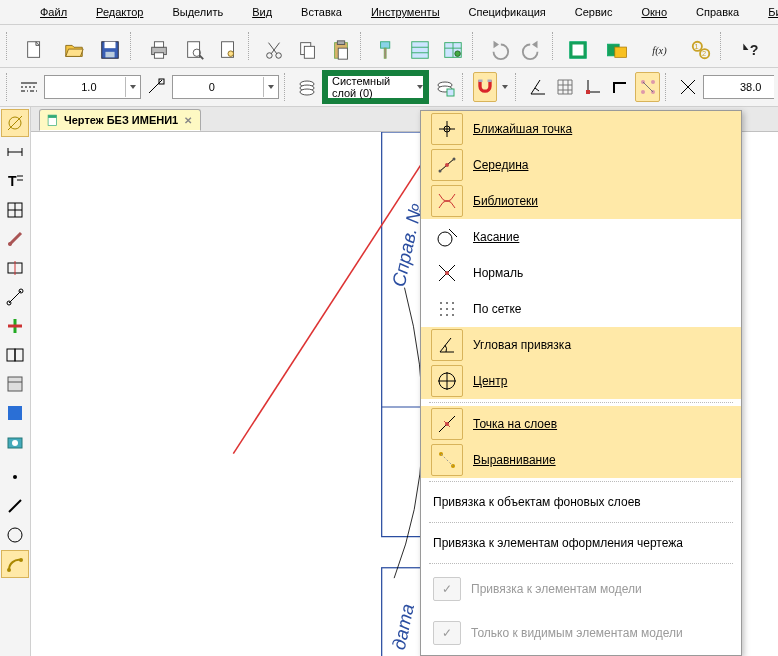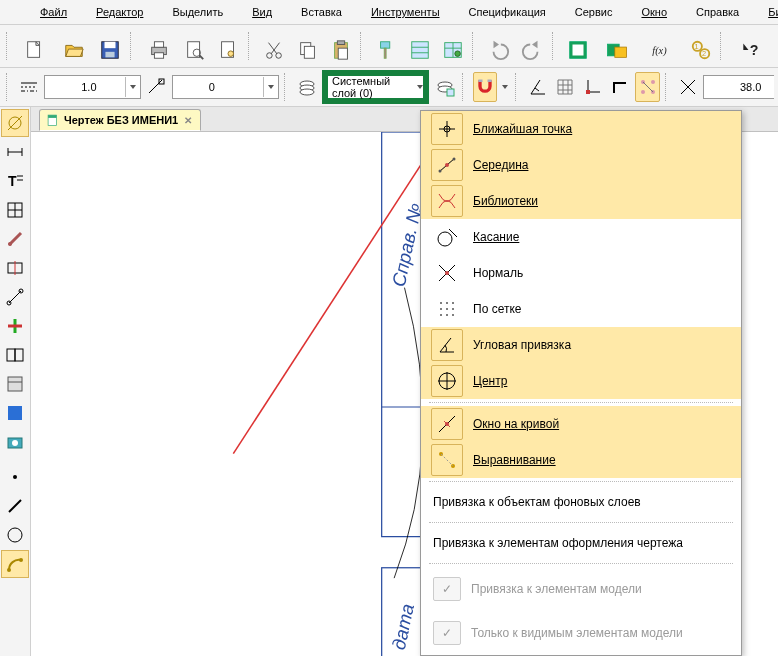--- a/index.html
+++ b/index.html
@@ -524,21 +524,21 @@
   </div>
   <hr>
   <div class="row sel">
     <div class="ric">
         <svg viewBox="0 0 22 22">
           <line x1="3" y1="19" x2="19" y2="3" stroke="#000"></line>
           <circle cx="11" cy="11" r="2" fill="#c44"></circle>
           <line x1="8" y1="8" x2="14" y2="14" stroke="#c44"></line>
         </svg>
       </div>
-    <span><span class="ul">Окно на кривой</span></span>
+    <span><span class="ul">Точка на слоев</span></span>
   </div>
   <div class="row sel">
     <div class="ric">
         <svg viewBox="0 0 22 22">
           <circle cx="5" cy="5" r="2" fill="#c90"></circle>
           <circle cx="17" cy="17" r="2" fill="#c90"></circle>
           <line x1="5" y1="5" x2="17" y2="17" stroke="#999" stroke-dasharray="2,2"></line>
         </svg>
       </div>
     <span><span class="ul">Выравнивание</span></span>

